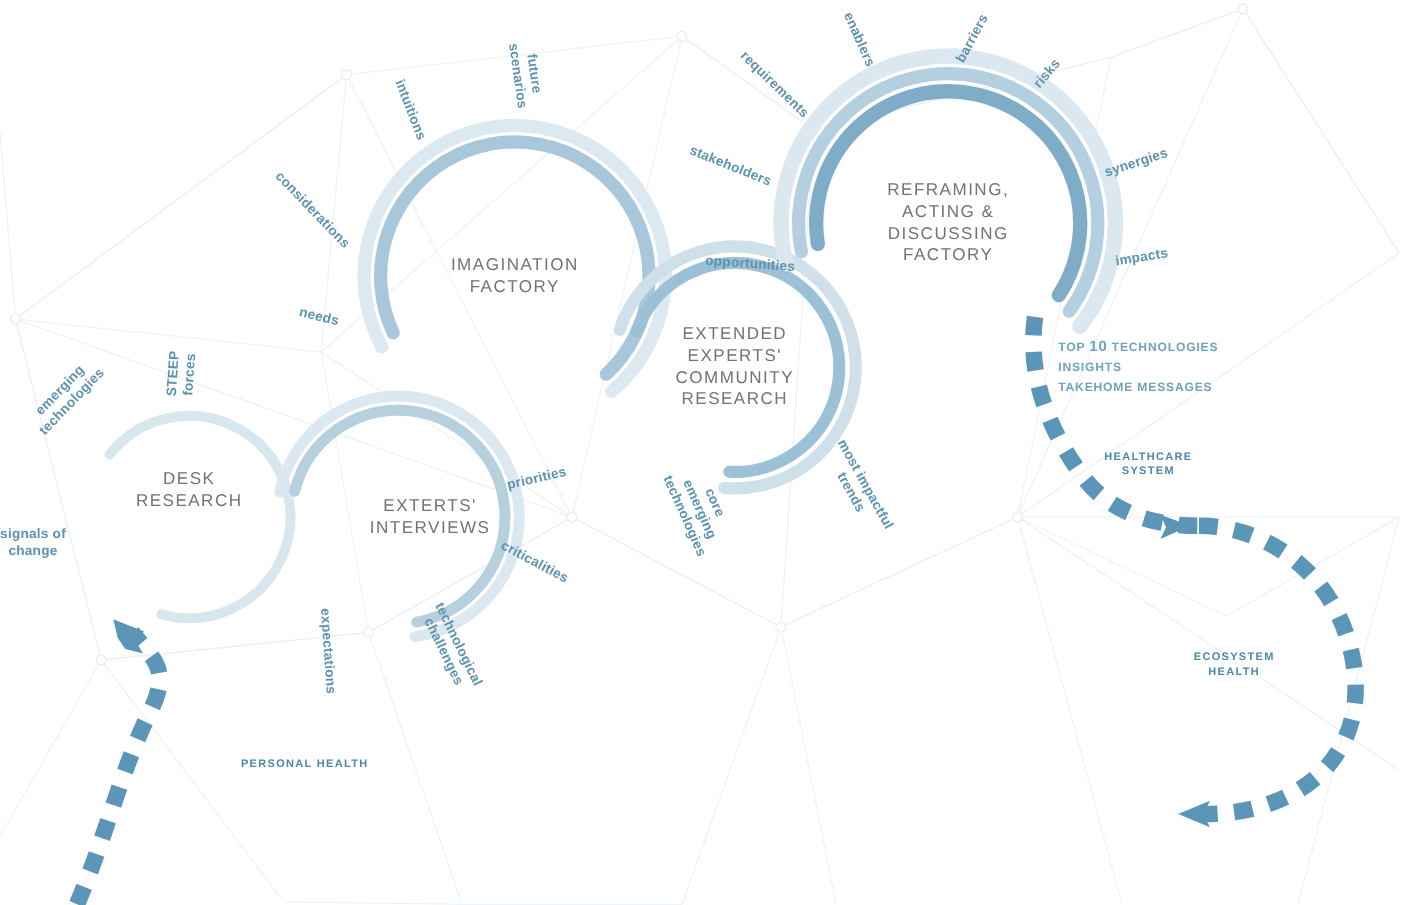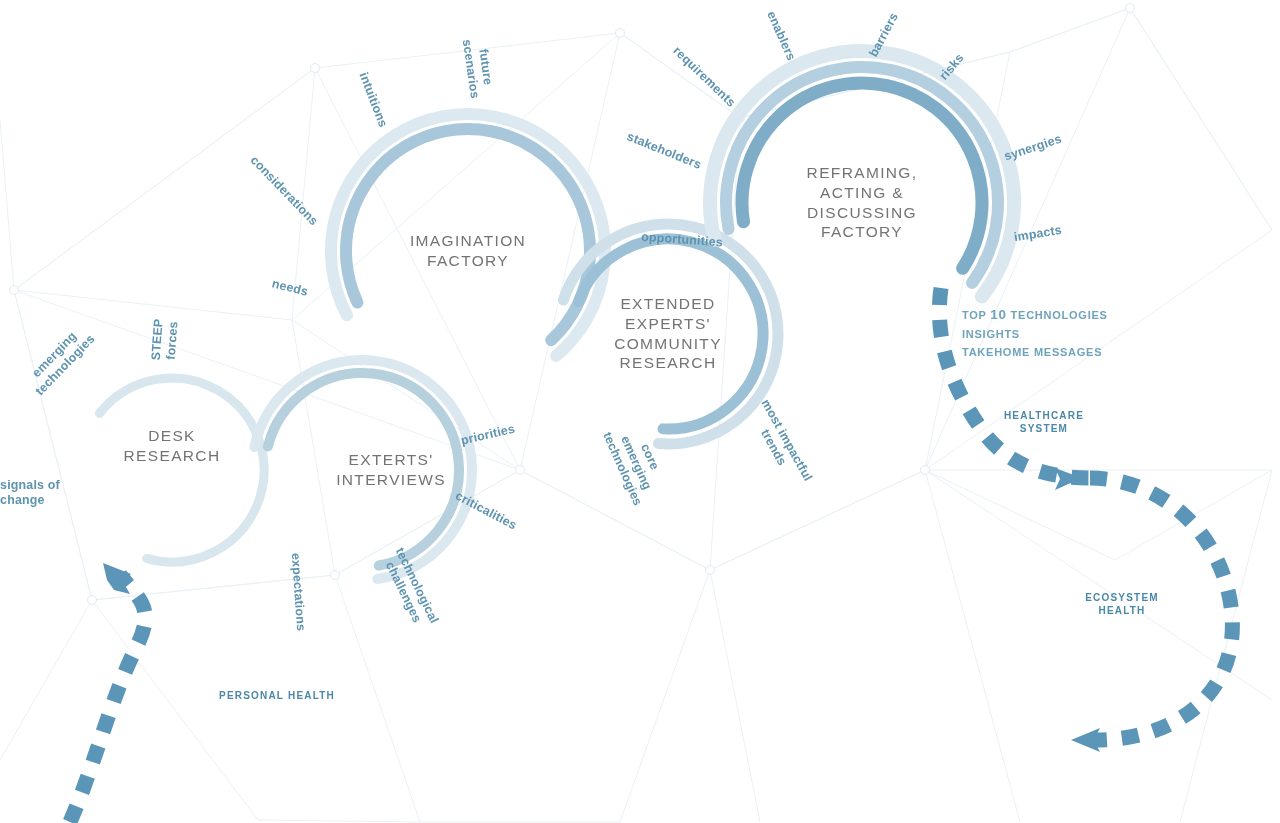--- a/index.html
+++ b/index.html
@@ -161,21 +161,21 @@
       <path d="M941,288 C935,330 945,378 982,430 C1010,470 1055,478 1090,478" fill="none" stroke="#5b96b8" stroke-width="15" stroke-dasharray="17 15" stroke-linecap="butt"></path>
       <path d="M1055,468 L1082,478 L1055,490 L1060,479 Z" fill="#5b96b8"></path>
       <path d="M1090,478 C1150,478 1215,520 1230,600 C1246,688 1180,742 1090,740" fill="none" stroke="#5b96b8" stroke-width="15" stroke-dasharray="17 15" stroke-linecap="butt"></path>
       <path d="M1100,728 L1071,740 L1100,752 L1094,740 Z" fill="#5b96b8"></path>
     </g>
   </svg>
 
   <div id="labels-layer">
       <div class="ctr-title" style="left: 172px; top: 446px;">DESK
 RESEARCH</div>
-      <div class="kw" style="left: 30px; top: 493px; text-align: left; transform: translate(-50%, -50%) rotate(0deg);">signals of
+      <div class="kw" style="left: 30px; top: 493px; text-align: center; transform: translate(-50%, -50%) rotate(0deg);">signals of
 change</div>
       <div class="kw" style="left: 60px; top: 360px; text-align: center; transform: translate(-50%, -50%) rotate(-46deg);">emerging
 technologies</div>
       <div class="kw" style="left: 165px; top: 340px; text-align: center; transform: translate(-50%, -50%) rotate(-86deg);">STEEP
 forces</div>
       <div class="ctr-title" style="left: 362px; top: 470px; margin-left: 29px;">EXTERTS'
 INTERVIEWS</div>
       <div class="kw" style="left: 488px; top: 435px; text-align: center; transform: translate(-50%, -50%) rotate(-13deg);">priorities</div>
       <div class="kw" style="left: 486px; top: 511px; text-align: center; transform: translate(-50%, -50%) rotate(28deg);">criticalities</div>
       <div class="kw" style="left: 410px; top: 589px; text-align: center; transform: translate(-50%, -50%) rotate(64deg);">technological

